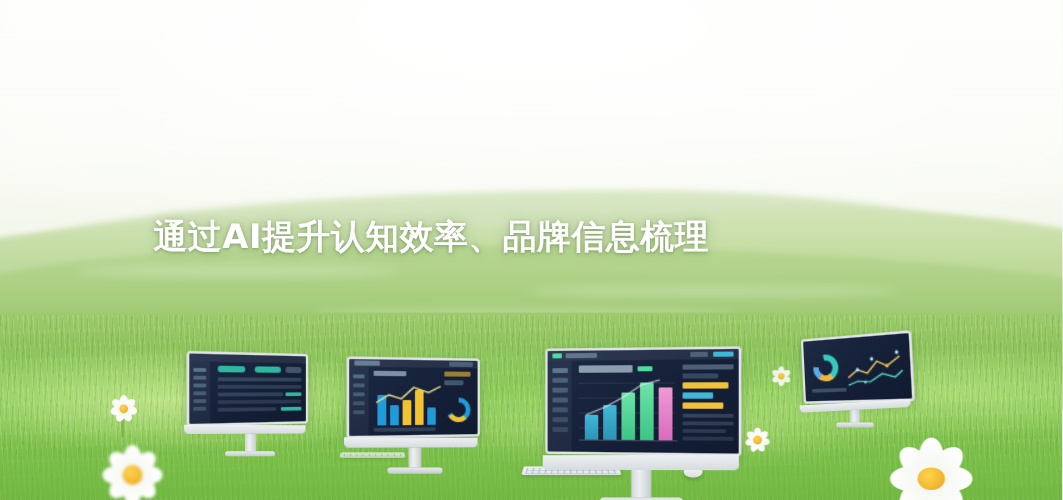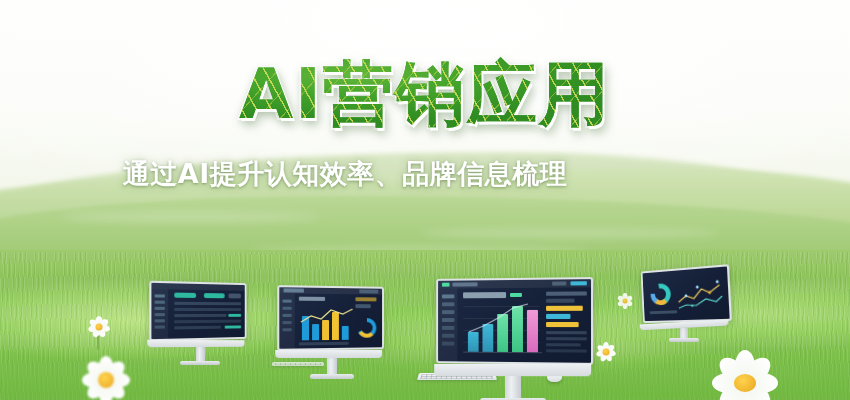--- a/index.html
+++ b/index.html
@@ -99,21 +99,21 @@
   .title-shadow{
     position:absolute;left:0;top:0;width:850px;text-align:center;
     font-size:70px;line-height:78px;font-weight:900;letter-spacing:2px;
     font-family:"DejaVu Sans","Liberation Sans",sans-serif;
     color:#ffffff;z-index:-1;
     text-shadow:0 2px 0 #fff,2px 3px 0 #fff,-2px 2px 0 #fff,2px -1px 0 #fff,0 4px 8px rgba(110,140,100,.35);
   }
 
   
   .subtitle{
-    position:absolute;left:0;top:155px;width:690px;text-align:center;z-index:12;
+    position:absolute;left:0;top:171px;width:690px;text-align:center;z-index:12;
   }
   .sub-line{
     font-size:27px;line-height:38px;font-weight:700;letter-spacing:.5px;
     font-family:"DejaVu Sans","Liberation Sans",sans-serif;
     color:#ffffff;
     text-shadow:0 1px 3px rgba(78,112,56,.55),0 0 10px rgba(90,130,60,.32);
     white-space:nowrap;
   }
 
   
@@ -382,24 +382,18 @@
     <div class="petal" style="width:20px;height:33px;transform:translate(-50%,-100%) rotate(45deg);"></div>
     <div class="petal" style="width:20px;height:33px;transform:translate(-50%,-100%) rotate(90deg);"></div>
     <div class="petal" style="width:20px;height:33px;transform:translate(-50%,-100%) rotate(135deg);"></div>
     <div class="petal" style="width:20px;height:33px;transform:translate(-50%,-100%) rotate(180deg);"></div>
     <div class="petal" style="width:20px;height:33px;transform:translate(-50%,-100%) rotate(225deg);"></div>
     <div class="petal" style="width:20px;height:33px;transform:translate(-50%,-100%) rotate(270deg);"></div>
     <div class="petal" style="width:20px;height:33px;transform:translate(-50%,-100%) rotate(315deg);"></div>
     <div class="core" style="width:22px;height:18px;"></div>
   </div>
 
-  <div class="title-wrap">
-    <div style="position:relative;display:inline-block;">
-      <div class="title-shadow" style="position:absolute;left:50%;transform:translateX(-50%);white-space:nowrap;">AI营销应用</div>
-      <div class="title">AI营销应用</div>
-    </div>
-  </div>
 
   <div class="subtitle">
     <div class="sub-line">通过AI提升认知效率、品牌信息梳理</div>
   </div>
 
 </div>
 
 </body></html>

